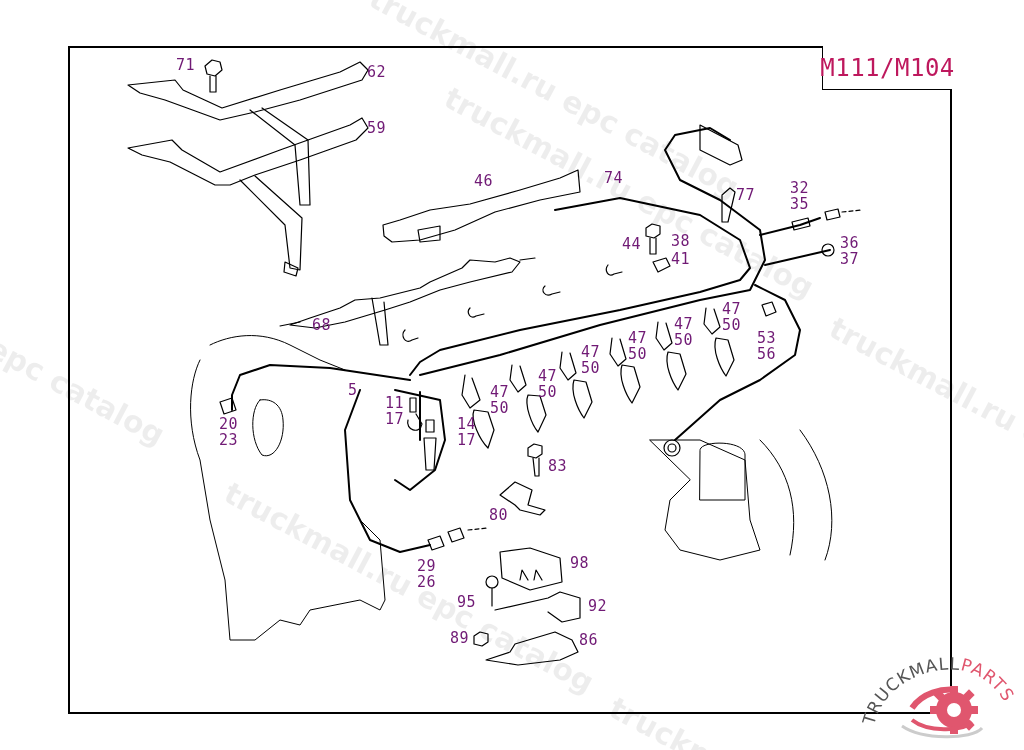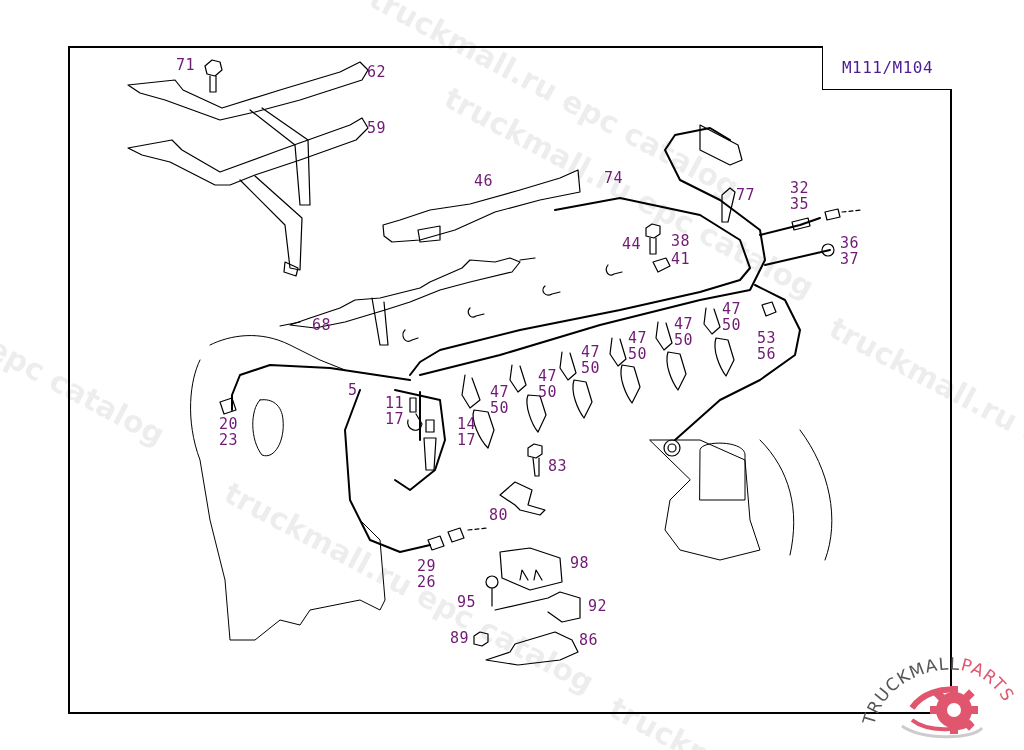--- a/index.html
+++ b/index.html
@@ -1,18 +1,18 @@
 <!DOCTYPE html>
 <html><head>
 <meta charset="utf-8">
 <style>
   html, body { margin:0; padding:0; background:#ffffff; }
   body { width:1024px; height:750px; position:relative; overflow:hidden; font-family:"DejaVu Sans Mono", monospace; }
   #frame { position:absolute; left:68px; top:46px; width:884px; height:668px; border:2px solid #000; box-sizing:border-box; }
-  #model-box { position:absolute; left:822px; top:46px; width:130px; height:44px; border-left:1.5px solid #000; border-bottom:1.5px solid #000; box-sizing:border-box; background:#fff; display:flex; align-items:center; justify-content:center; font-size:16px; color:#4c1d95; letter-spacing:0.5px; }
+  #model-box { position:absolute; left:822px; top:46px; width:130px; height:44px; border-left:1.5px solid #000; border-bottom:1.5px solid #000; box-sizing:border-box; background:#fff; display:flex; align-items:center; justify-content:center; font-size:24px; color:#be185d; letter-spacing:0.5px; }
   svg#drawing { position:absolute; left:0; top:0; }
   .lbl { position:absolute; font-size:15px; line-height:16px; color:#701a75; letter-spacing:0.5px; white-space:pre; }
   .wm { position:absolute; font-family:"DejaVu Sans", sans-serif; font-weight:bold; font-size:30px; color:rgba(0,0,0,0.07); transform-origin:left top; white-space:nowrap; pointer-events:none; }
   #brand { position:absolute; left:862px; top:648px; width:162px; height:102px; }
 </style>
 </head>
 <body>
 
 <div class="wm" style="left:380px;top:-20px;transform:rotate(28deg);">truckmall.ru epc catalog</div>
 <div class="wm" style="left:455px;top:80px;transform:rotate(28deg);">truckmall.ru epc catalog</div>

